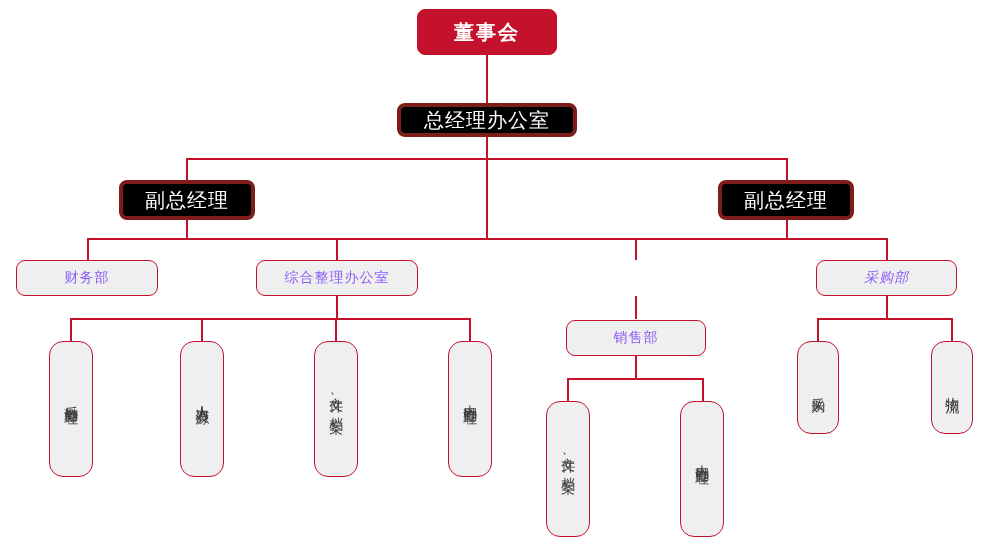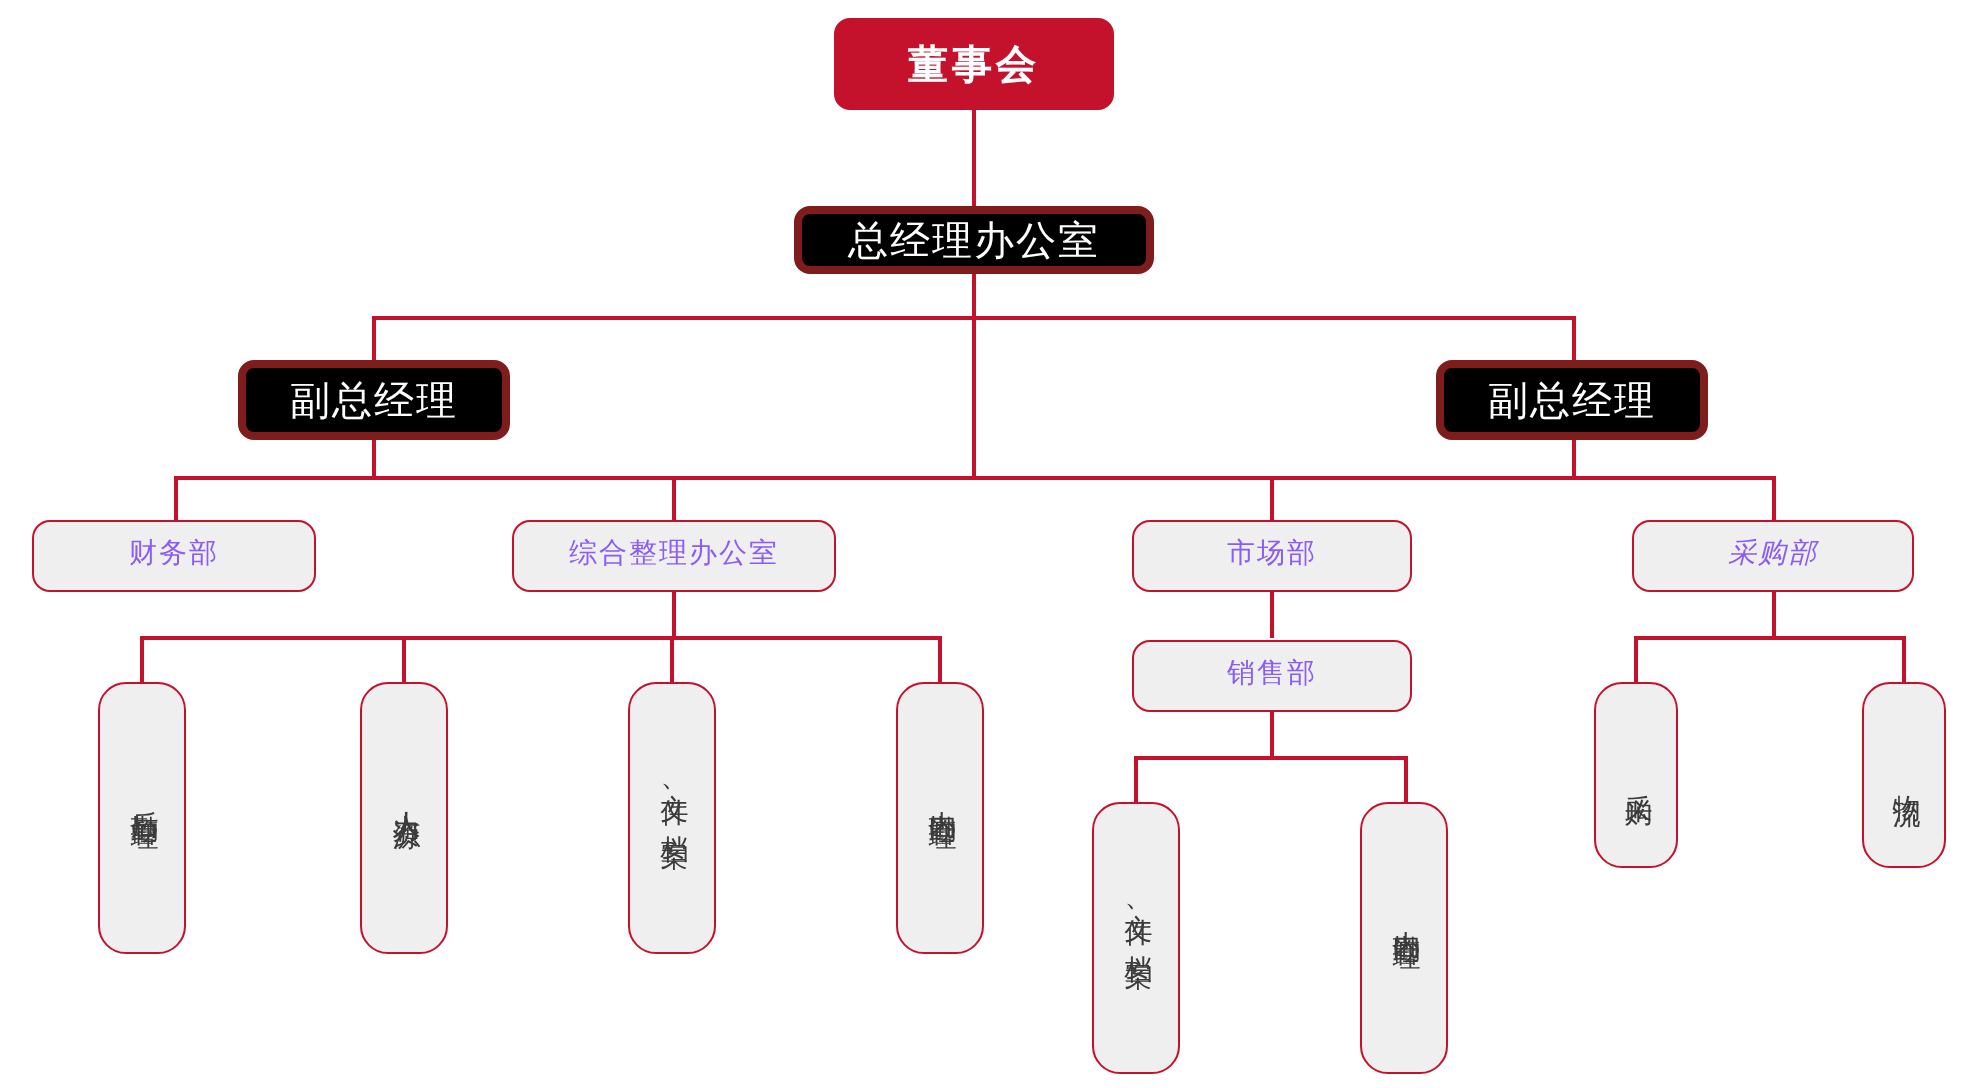--- a/index.html
+++ b/index.html
@@ -127,21 +127,20 @@
   <div class="node pink" style="left:397px; top:103px; width:180px; height:34px;">总经理办公室</div>
 
   <div class="node pink" style="left:119px; top:180px; width:136px; height:40px;">副总经理</div>
 
   <div class="node pink" style="left:718px; top:180px; width:136px; height:40px;">副总经理</div>
 
   <div class="node dept" style="left:16px; top:260px; width:142px; height:36px;">财务部</div>
 
   <div class="node dept" style="left:256px; top:260px; width:162px; height:36px;">综合整理办公室</div>
 
-  <div class="node dept" style="left:566px; top:260px; width:140px; height:36px;">市场部</div>
 
   <div class="node dept" style="left:816px; top:260px; width:141px; height:36px;font-style:italic;">采购部</div>
 
   <div class="node dept" style="left:566px; top:320px; width:140px; height:36px;">销售部</div>
 
   <div class="node leaf" style="left:49px; top:341px; width:44px; height:136px;">后勤管理</div>
 
   <div class="node leaf" style="left:180px; top:341px; width:44px; height:136px;">人力资源</div>
 
   <div class="node leaf" style="left:314px; top:341px; width:44px; height:136px;">文件、档案</div>

